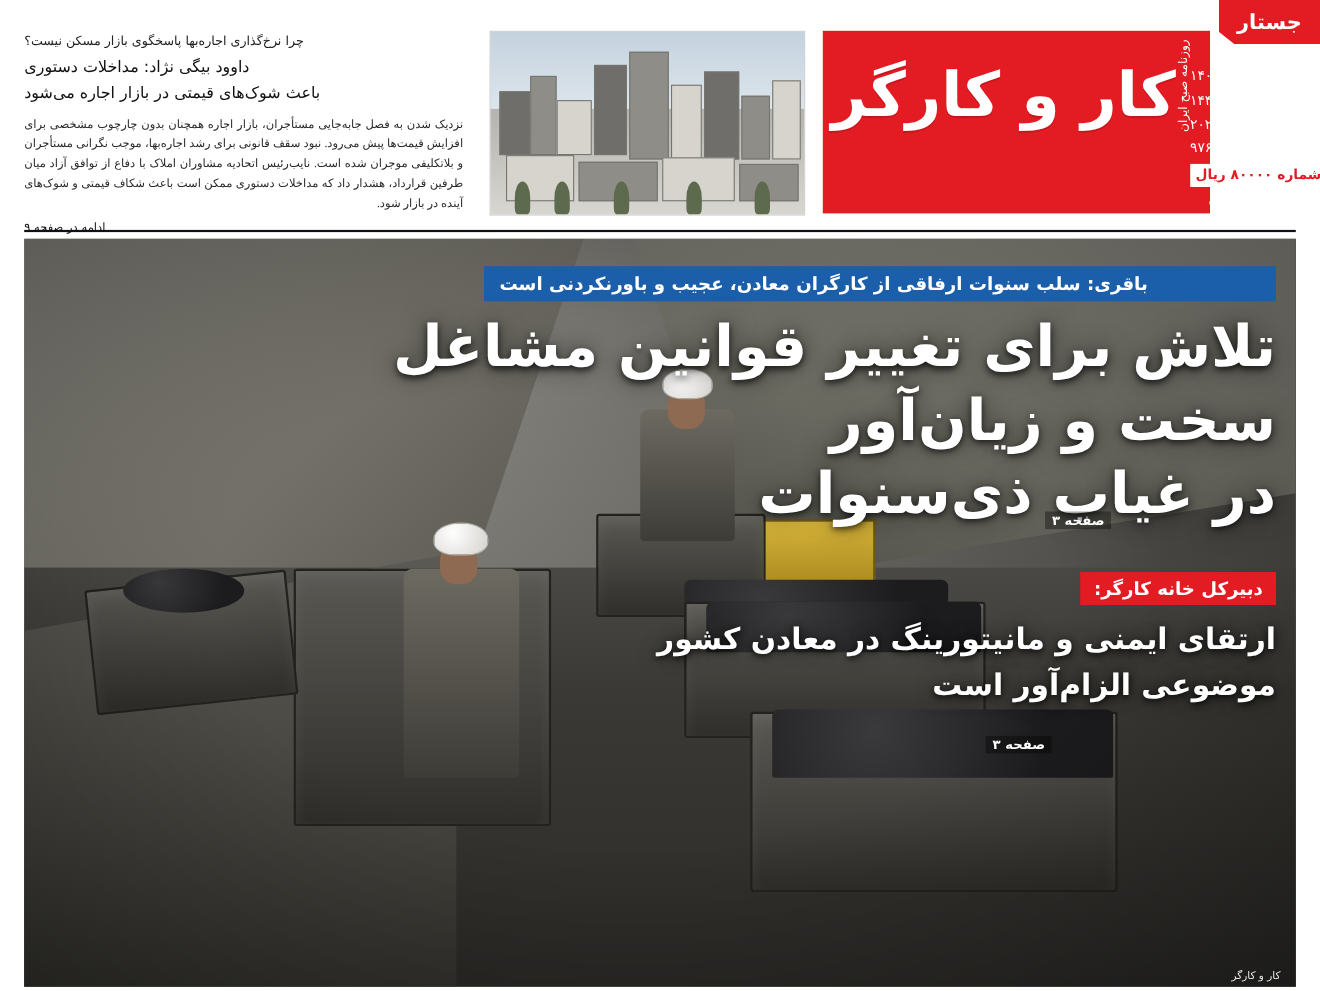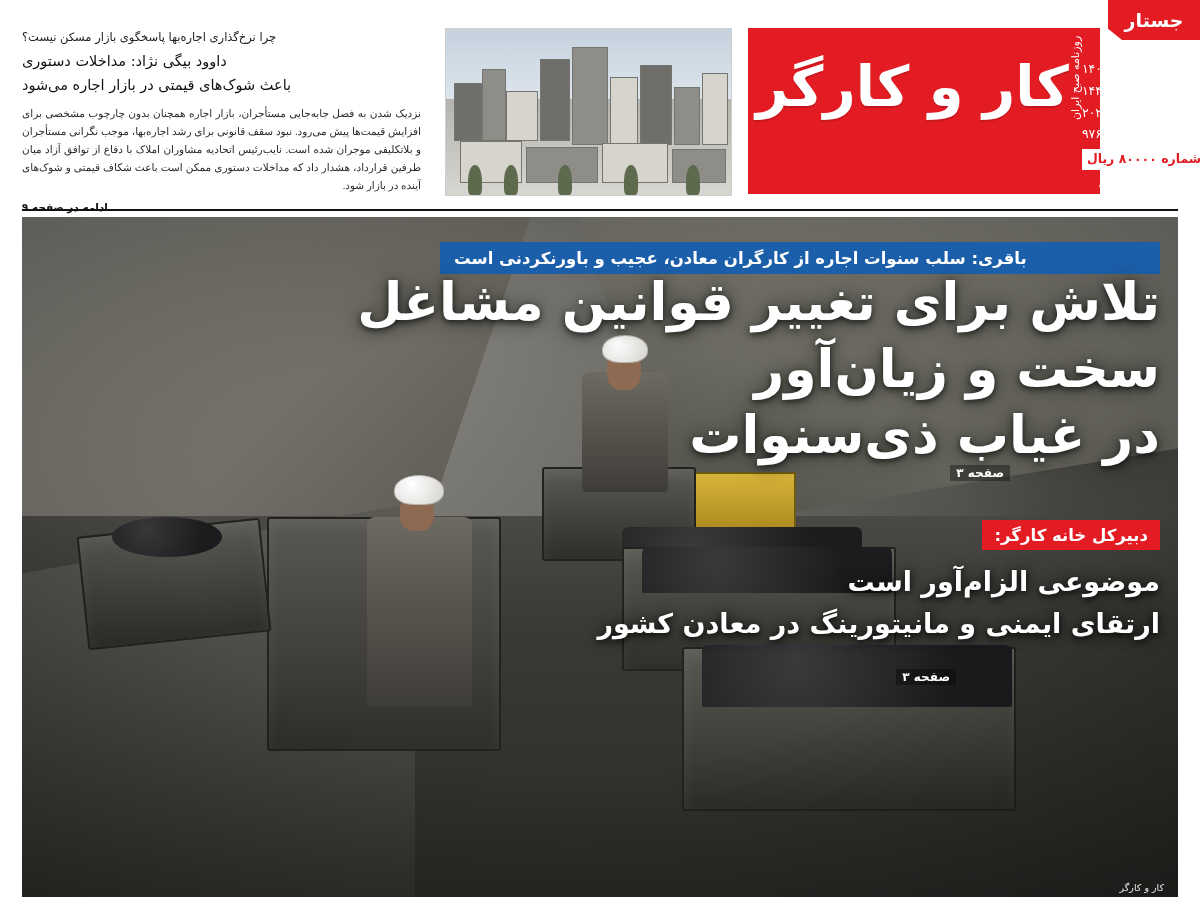--- a/index.html
+++ b/index.html
@@ -180,21 +180,21 @@
   }
   .teaser-body {
     font-size: 10.5px;
     line-height: 1.72;
     color: #2a2a2a;
     text-align: justify;
     font-family: Liberation Serif, serif;
   }
   .teaser-more {
     font-size: 10.5px;
-    font-weight: bold;
+    font-weight: normal;
     text-align: left;
     margin-top: 6px;
     color: #111;
   }
 
   
   .header-rule {
     position: absolute;
     top: 209px;
     left: 22px;
@@ -305,21 +305,21 @@
     display: flex;
     align-items: center;
     justify-content: flex-end;
     padding: 0 14px;
     box-sizing: border-box;
     direction: rtl;
     letter-spacing: 0;
   }
   .main-head {
     position: absolute;
-    top: 52px;
+    top: 66px;
     right: 18px;
     width: 930px;
     direction: rtl;
     text-align: right;
     color: #fff;
     font-size: 52px;
     font-weight: bold;
     line-height: 1.28;
     text-shadow: 0 2px 7px rgba(0,0,0,.75), 0 0 22px rgba(0,0,0,.55);
   }
@@ -469,37 +469,37 @@
     <div class="mp-head" style="left:585px; top:135px; width:34px; height:38px;"></div>
     <div class="mp-helmet" style="left:580px; top:118px; width:44px; height:26px;"></div>
 
     <div class="mp-worker" style="left:345px; top:300px; width:105px; height:190px;"></div>
     <div class="mp-head" style="left:378px; top:278px; width:34px; height:36px;"></div>
     <div class="mp-helmet" style="left:372px; top:258px; width:48px; height:28px;"></div>
 
     <div class="mp-vignette"></div>
 
     <div class="kicker-bar">
-      <span>باقری: سلب سنوات اجاره از کارگران معادن، عجیب و باورنکردنی است</span>
+      <span>باقری: سلب سنوات ارفاقی از کارگران معادن، عجیب و باورنکردنی است</span>
     </div>
 
     <div class="main-head">
       <div>تلاش برای تغییر قوانین مشاغل سخت و زیان‌آور</div>
       <div>در غیاب ذی‌سنوات</div>
     </div>
 
     <div class="page-ref page-ref-1">صفحه ۳</div>
 
     <div class="sub-kicker">
       <span>دبیرکل خانه کارگر:</span>
     </div>
 
     <div class="sub-head">
+      <div>ارتقای ایمنی و مانیتورینگ در معادن کشور</div>
       <div>موضوعی الزام‌آور است</div>
-      <div>ارتقای ایمنی و مانیتورینگ در معادن کشور</div>
     </div>
 
     <div class="page-ref page-ref-2">صفحه ۳</div>
 
     <div class="photo-credit">کار و کارگر</div>
   </div>
 
 </div>
 
 </body></html>

